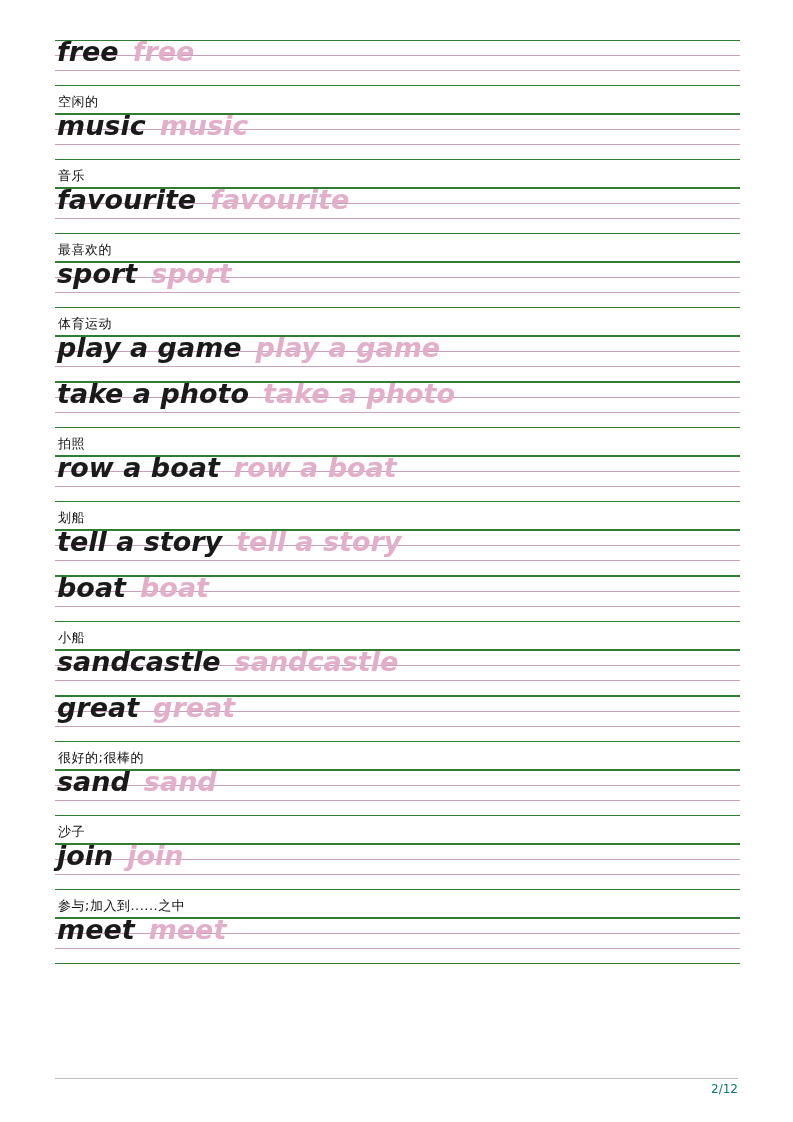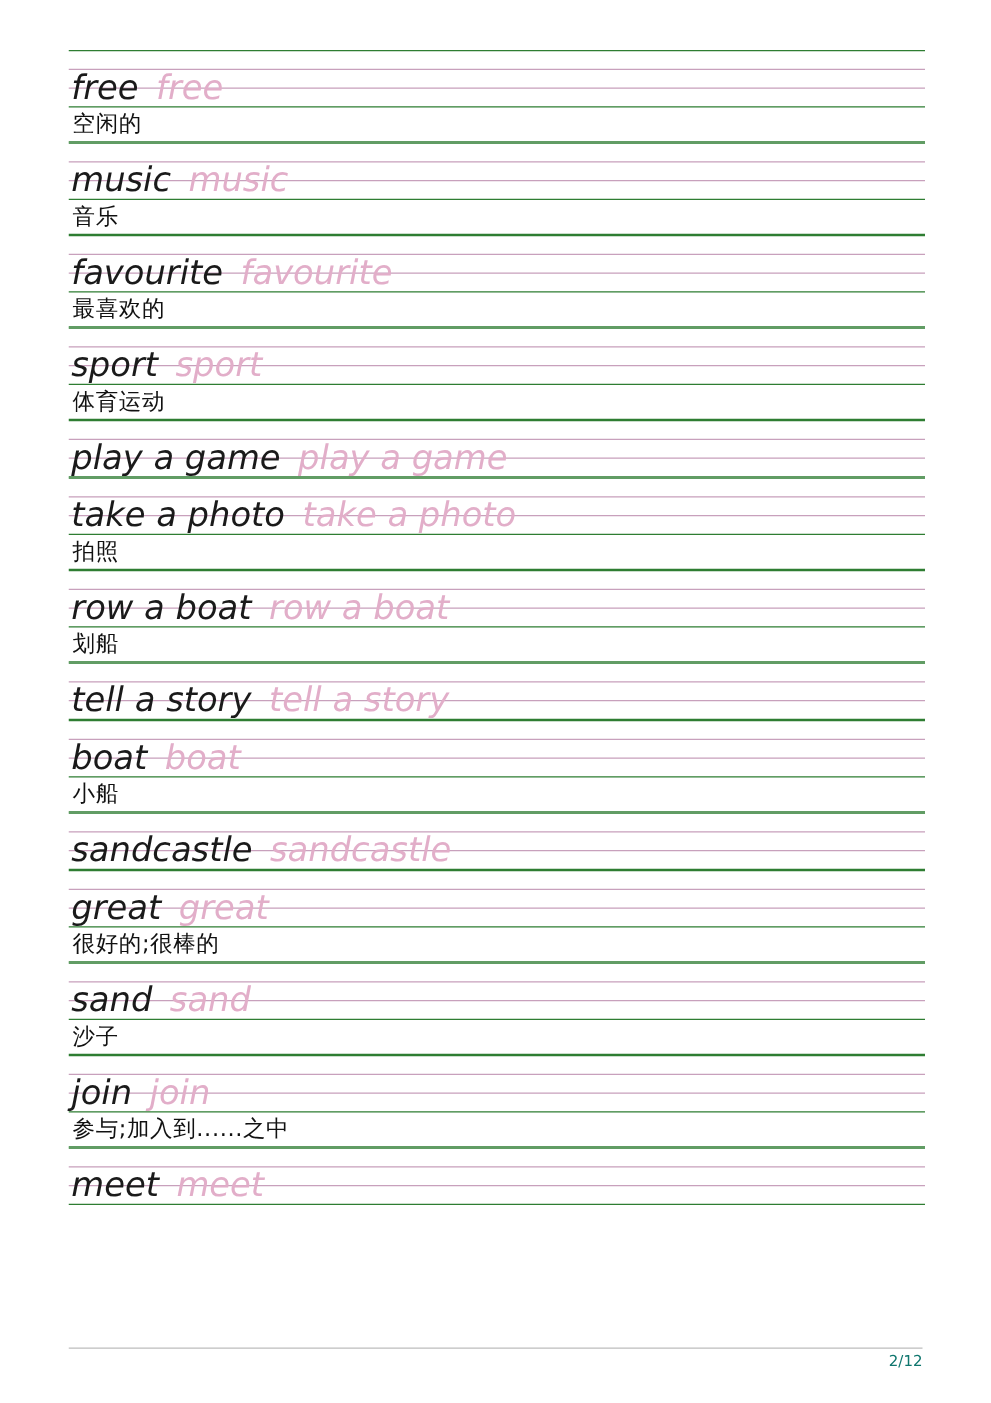--- a/index.html
+++ b/index.html
@@ -52,22 +52,23 @@
   .staff .line.l2 { top: 15px; border-top: 1px solid #c8a0bc; }
   .staff .line.l3 { top: 30px; border-top: 1px solid #c8a0bc; }
   .staff .line.l4 { top: 45px; border-top: 1px solid #2e7d32; }
 
   .staff .words {
     position: absolute;
     left: 2px;
     top: -2px;
     height: 46px;
     display: flex;
-    align-items: flex-end;
+    align-items: flex-start;
     white-space: nowrap;
+    font-weight: bold;
   }
   .word-solid {
     font-family: "DejaVu Sans", sans-serif;
     font-style: italic;
     font-size: 27px;
     color: #1a1a1a;
     letter-spacing: 0px;
     line-height: 1;
   }
   .word-trace {
@@ -92,21 +93,21 @@
     right: 0;
     bottom: 0;
     height: 0;
     border-top: 1px solid #2e7d32;
   }
   .meaning .cn {
     position: absolute;
     left: 3px;
     bottom: 3px;
     font-family: "DejaVu Sans", sans-serif;
-    font-size: 18px;
+    font-size: 13px;
     color: #111111;
     letter-spacing: 0.5px;
   }
 
   
   .footer {
     position: absolute;
     left: 55px;
     right: 55px;
     bottom: 22px;

